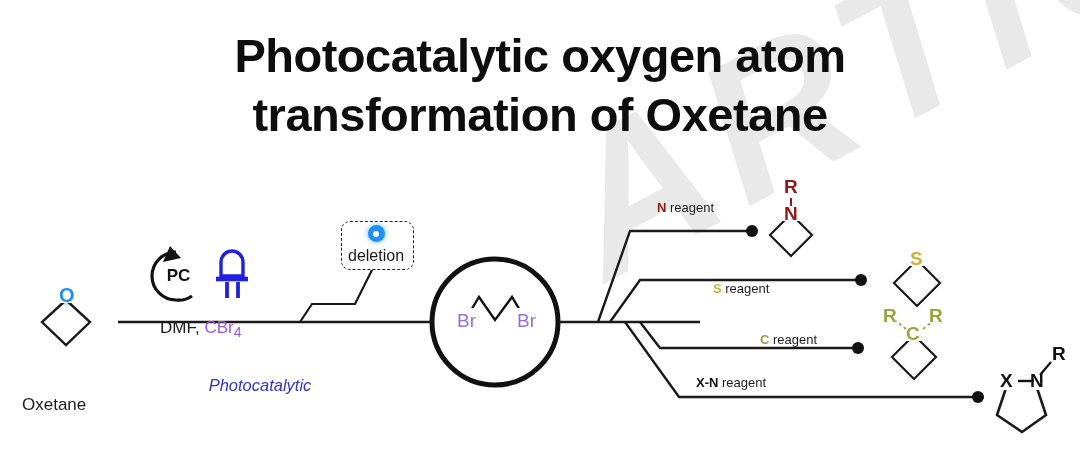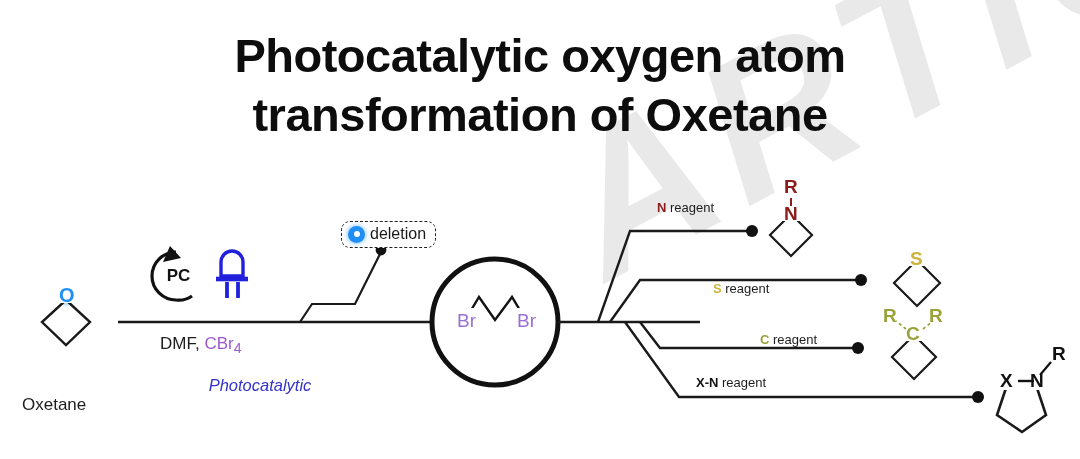--- a/index.html
+++ b/index.html
@@ -53,21 +53,21 @@
   .s-col{color:#cdb43a;}
   .c-col{color:#9aa33a;}
   .x-col{color:#111111;}
   .deletion-txt{font-size:16px;color:#1a1a1a;}
 
   
   .delbox{
     position:absolute;left:341px;top:221px;
     padding:3px 9px 4px 6px;
     border:1.6px dashed #222;border-radius:9px;
-    display:flex;align-items:center;gap:5px;background:#fff;
+    display:flex;align-items:center;gap:5px;background:#fff;flex-direction:column;
   }
   .odot{
     width:17px;height:17px;border-radius:50%;
     background:#1f8ff5;
     display:flex;align-items:center;justify-content:center;
     box-shadow:0 0 4px 1px rgba(60,160,255,.55);
   }
   .odot i{
     display:block;width:6px;height:6px;border-radius:50%;
     background:#fff;
@@ -176,21 +176,21 @@
     </g>
   </svg>
 
   <div class="lbl cap" style="left:22px;top:348px;">Oxetane</div>
   <div class="lbl" style="left:59px;top:284px;font-size:20px;font-weight:bold;color:#1f8ff5;">O</div>
 
   <div class="pc">
     <div class="pc-txt">PC</div>
   </div>
 
-  <div class="lbl cond" style="left:160px;top:334px;">
+  <div class="lbl cond" style="left:160px;top:318px;">
     <span>DMF,</span>
     <span class="cbr"><span>CBr</span><sub>4</sub></span>
   </div>
 
   <div class="lbl italicblue" style="left:160px;top:374px;width:200px;text-align:center;">
     <div>Photocatalytic</div>
   </div>
 
   <div class="delbox">
     <span class="odot">

